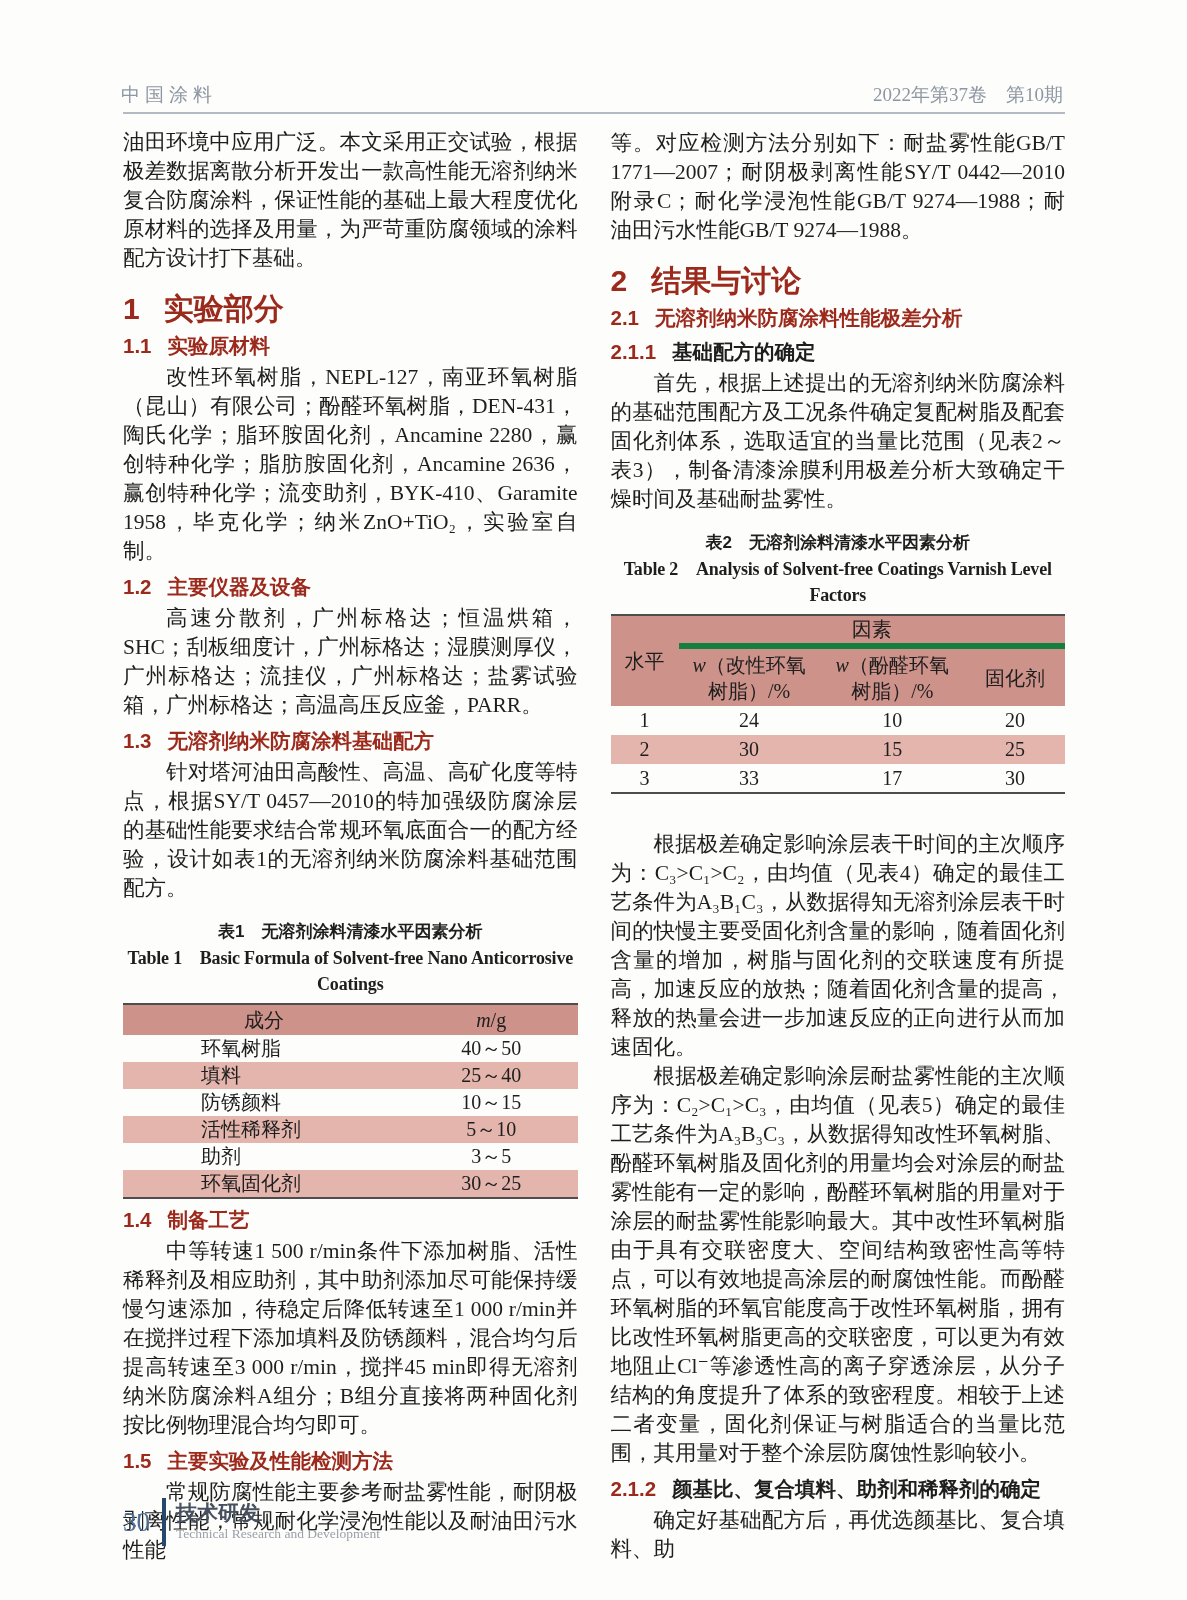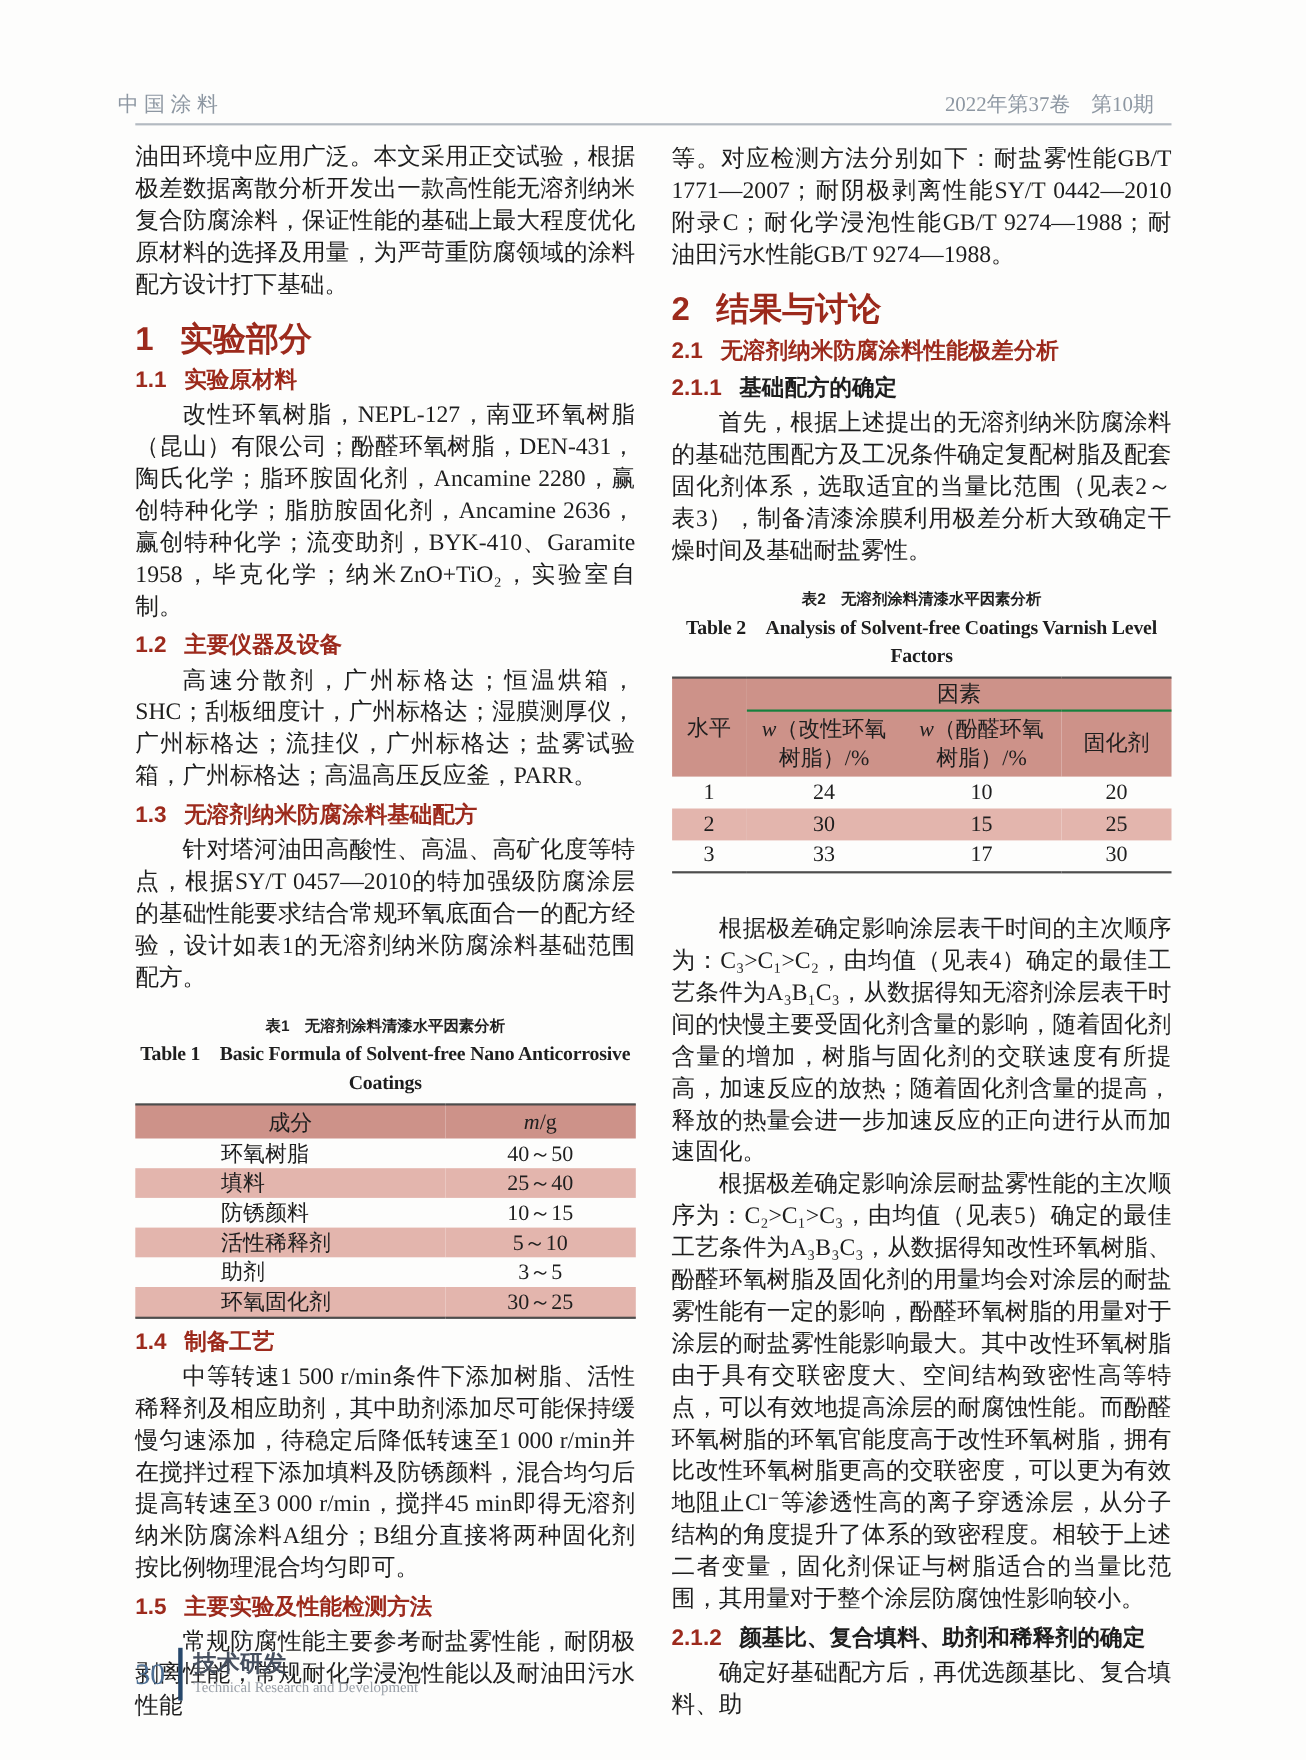--- a/index.html
+++ b/index.html
@@ -10,21 +10,21 @@
     --gray-head:#8d97a2;
   }
   *{box-sizing:border-box;}
   html,body{margin:0;padding:0;}
   body{
     width:1187px;height:1600px;background:#fdfdfc;color:var(--ink);
     font-family:"Liberation Serif","DejaVu Serif",serif;
     position:relative;overflow:hidden;
   }
   .running-head{
-    position:absolute;top:82px;left:107px;width:942px;
+    position:absolute;top:82px;left:121px;width:942px;
     display:flex;justify-content:space-between;
     color:var(--gray-head);font-size:19px;
   }
   .journal-name{letter-spacing:5px;}
   .head-rule{
     position:absolute;top:112px;left:123px;width:942px;
     border-top:2px solid #b3bac1;
   }
   .columns{
     position:absolute;top:128px;left:123px;width:942px;
@@ -51,21 +51,21 @@
     margin:8px 0 0;font-size:20.5px;line-height:26px;color:var(--ink);
     font-family:"Liberation Serif","DejaVu Serif",serif;
   }
   .h-sub3 .num{
     color:var(--red);font-family:Liberation Sans, sans-serif;
     font-weight:bold;margin-right:16px;
   }
   .tcap{margin-top:16px;text-align:center;}
   .tcap .zh{
     font-family:"Liberation Sans","DejaVu Sans",sans-serif;
-    font-weight:bold;font-size:14px;line-height:26px;white-space:nowrap;
+    font-weight:bold;font-size:17px;line-height:26px;white-space:nowrap;
   }
   .tcap .en{
     font-family:"Liberation Serif","DejaVu Serif",serif;
     font-weight:bold;font-size:18px;line-height:26px;
     letter-spacing:-0.2px;white-space:nowrap;
   }
   table{
     width:100%;border-collapse:collapse;margin-top:6px;
     border-top:2px solid #4d4d4d;border-bottom:2px solid #4d4d4d;
     font-size:20px;
@@ -77,21 +77,21 @@
   .t1 th.lbl{text-align:center;padding-left:0;}
   .t1 .val{width:38%;text-align:center;}
   .t1 td{height:27px;}
   tr.shade td{background:var(--row-pink);}
   
   .t2 th{background:var(--th-pink);text-align:center;}
   .t2 .lvl{width:15%;}
   .t2 .f1{width:31%;}
   .t2 .f2{width:32%;}
   .t2 .f3{width:22%;}
-  .t2 .factor-span{height:30px;border-bottom:2px solid #15803d;}
+  .t2 .factor-span{height:30px;border-bottom:6px solid #15803d;}
   .t2 .sub{height:60px;line-height:26px;}
   .t2 .line{display:block;}
   .t2 td{height:29px;text-align:center;}
   .sym{font-style:italic;}
   .footer{
     position:absolute;left:123px;top:1498px;
     display:flex;align-items:center;
   }
   .page-num{
     font-size:27px;color:#4e7094;margin-right:12px;

